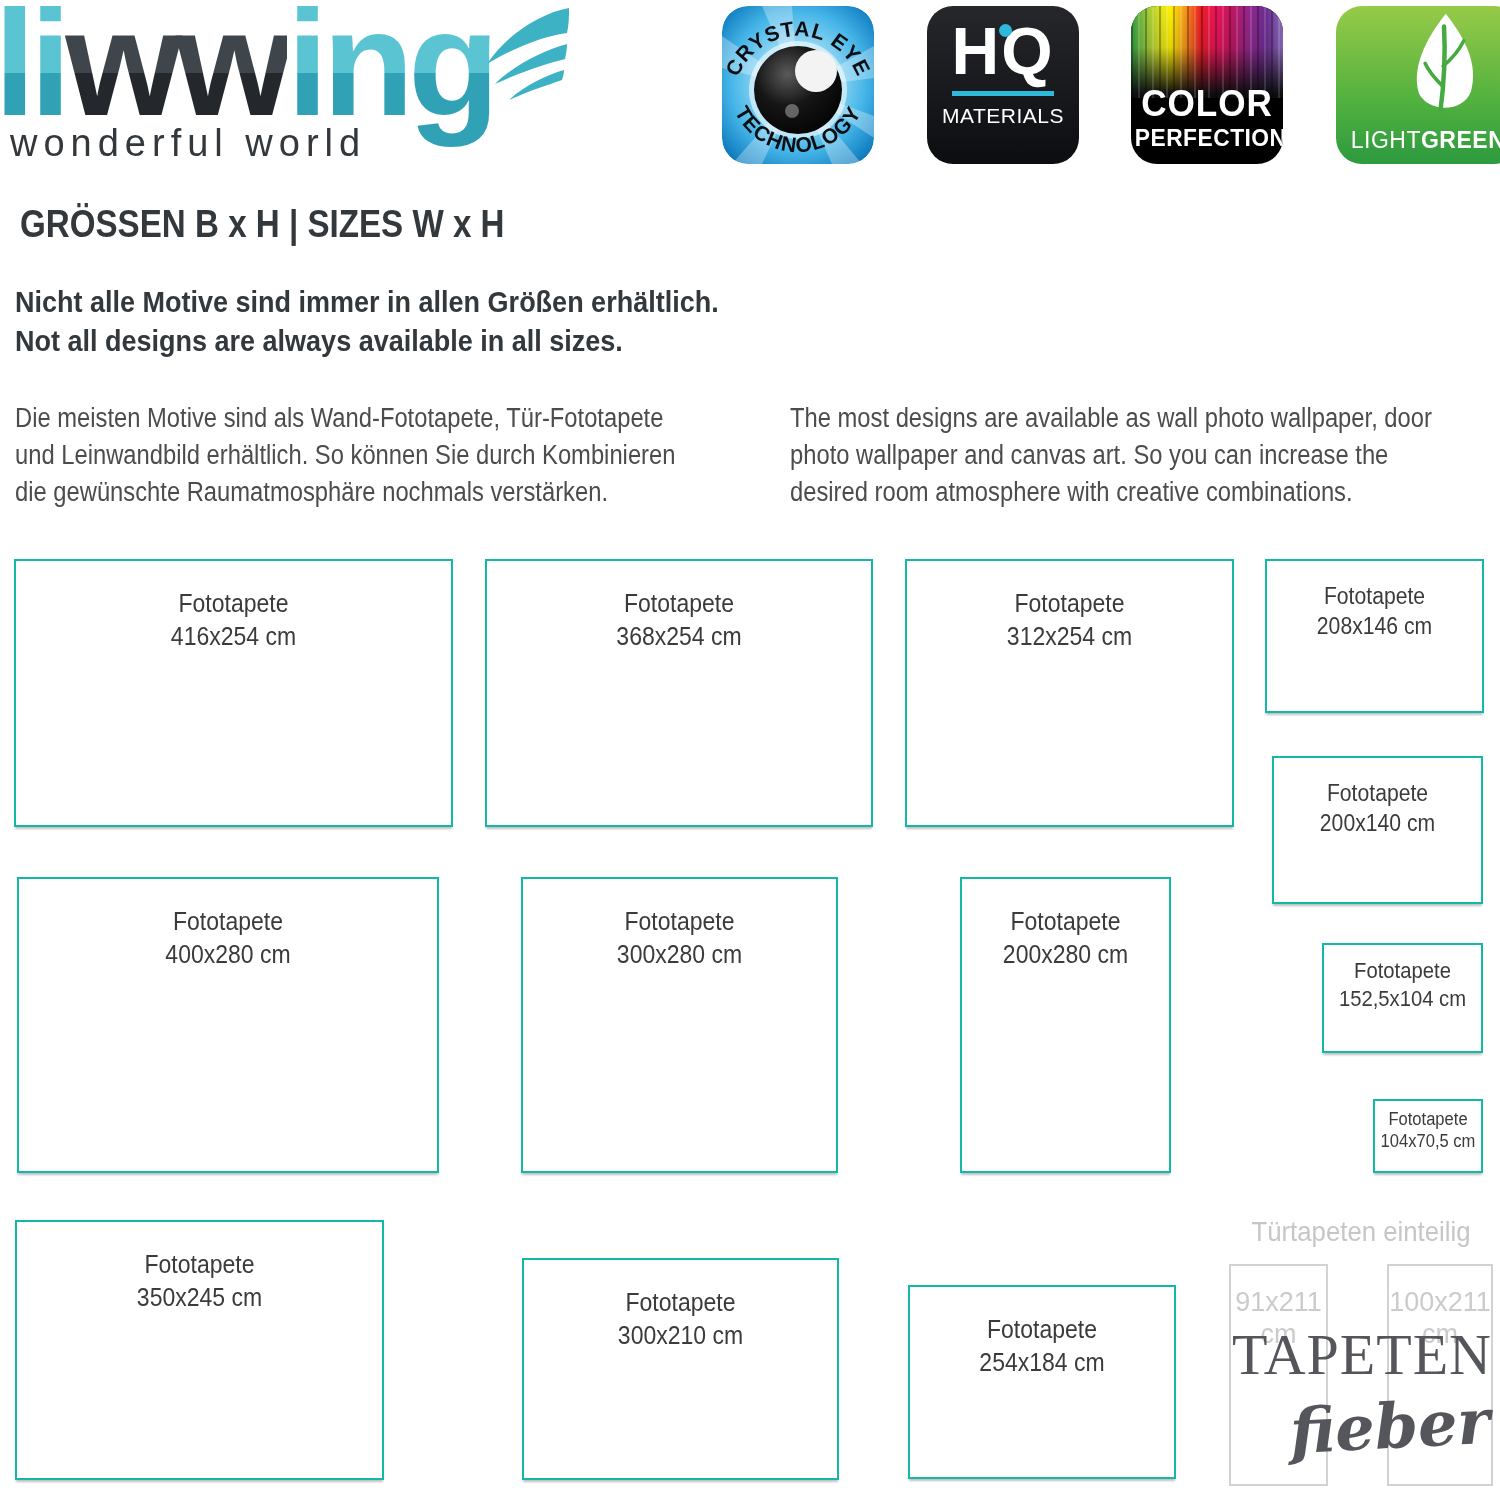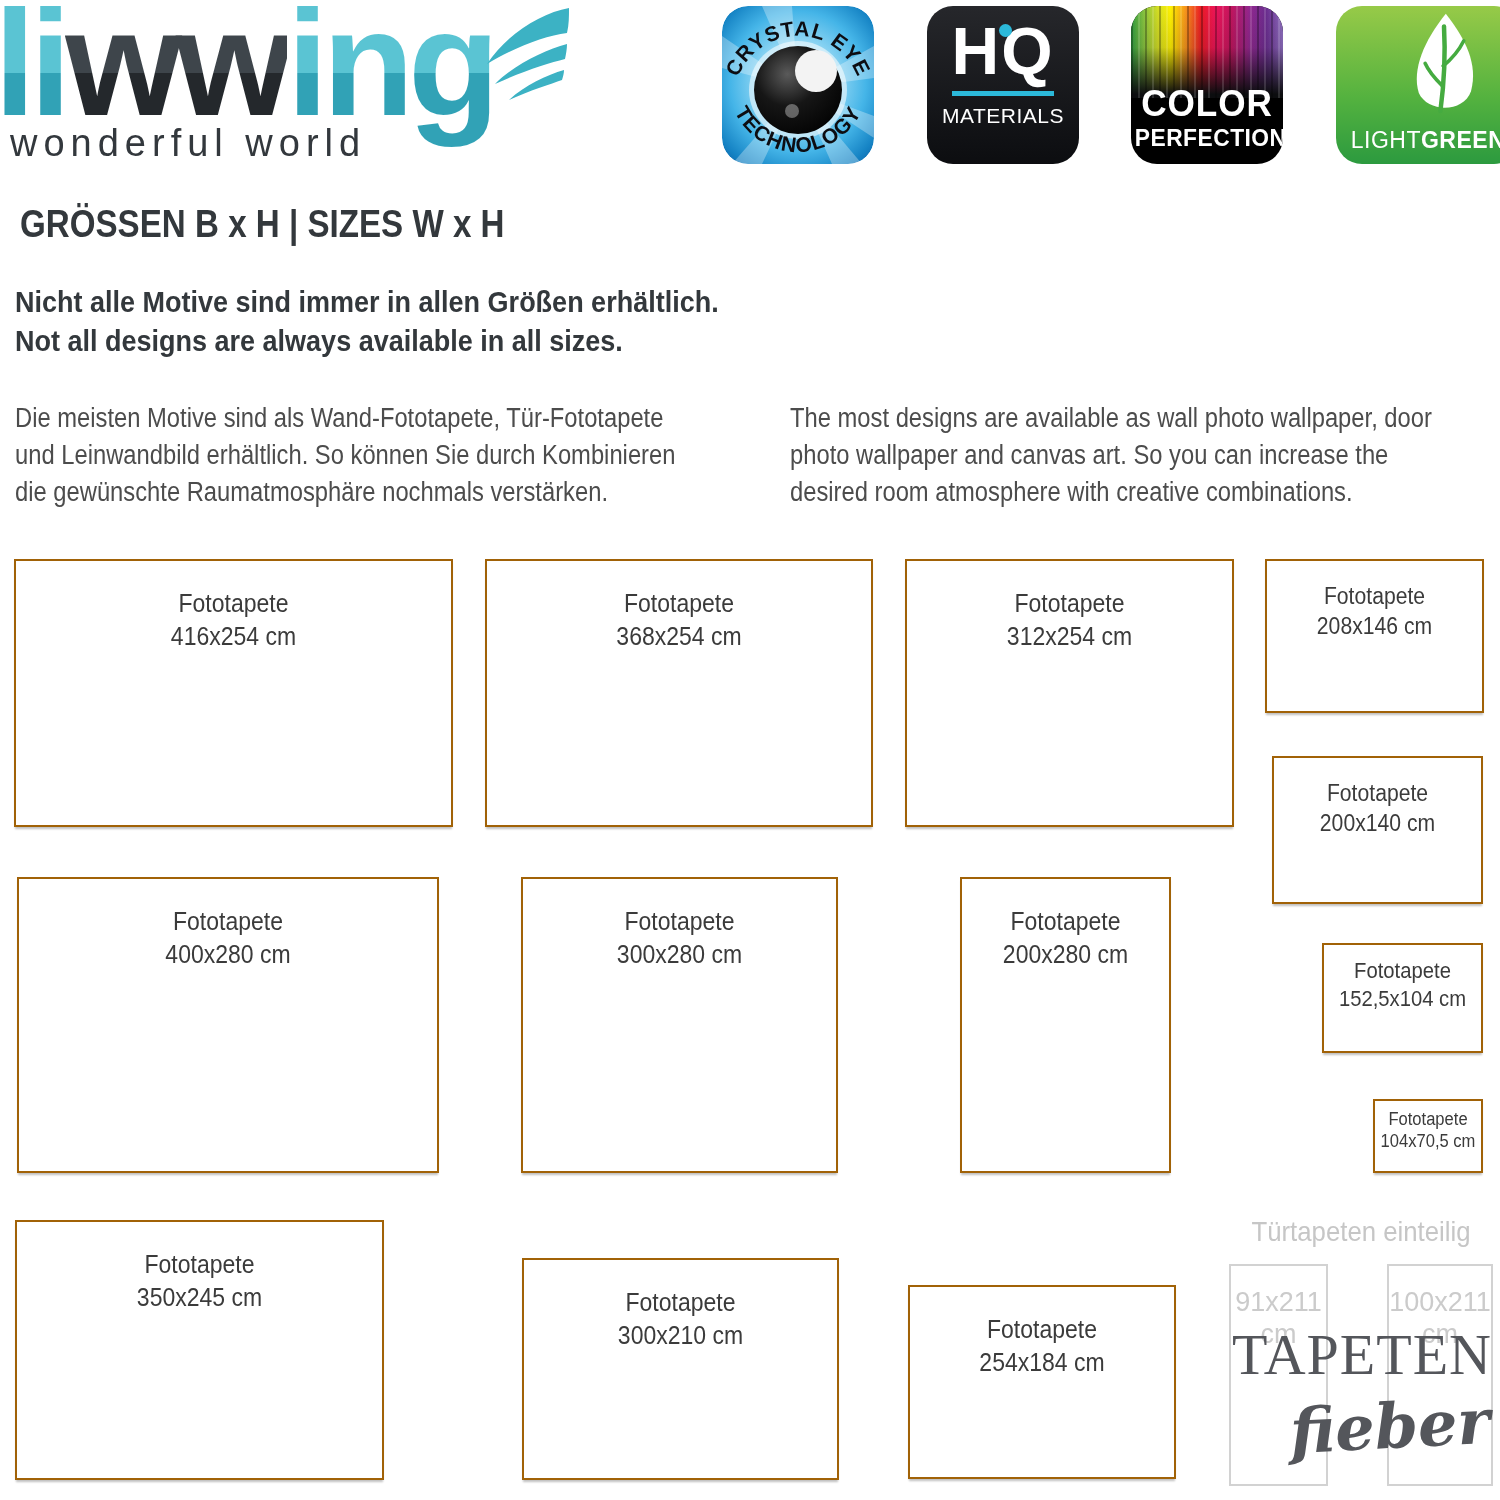--- a/index.html
+++ b/index.html
@@ -58,21 +58,21 @@
   
   .condensed{transform-origin:0 0;white-space:nowrap;}
   .page-heading{position:absolute;left:20px;top:202px;font-size:39px;font-weight:bold;
     color:#33383c;transform:scaleX(.85);}
   .notice{position:absolute;left:15px;top:282px;font-size:30px;font-weight:bold;
     color:#33383c;line-height:39px;transform:scaleX(.9);}
   .para{position:absolute;top:400px;font-size:27px;color:#4c4c4c;line-height:37px;
     transform:scaleX(.88);}
   .para-de{left:15px;} .para-en{left:790px;}
   
-  .size-box{position:absolute;background:#fff;border:2px solid #a16207;box-sizing:border-box;
+  .size-box{position:absolute;background:#fff;border:2px solid #14b8a6;box-sizing:border-box;
     text-align:center;color:#3b3b3b;box-shadow:0 3px 2px -1px rgba(0,0,0,.25);}
   .size-box .box-label,.size-box .box-size{transform:scaleX(.92);}
   .sb-lg{padding-top:26px;font-size:25px;line-height:33px;}
   .sb-md{padding-top:20px;font-size:23px;line-height:30px;}
   .sb-sm{padding-top:12px;font-size:22px;line-height:28px;}
   .sb-xs{padding-top:7px;font-size:18px;line-height:22px;}
   
   .door-title{position:absolute;left:1229px;top:1216px;width:264px;text-align:center;
     font-size:28px;color:#c6c6c6;transform:scaleX(.92);transform-origin:center;}
   .door-box{position:absolute;background:#fff;border:2px solid #d2d2d2;box-sizing:border-box;

